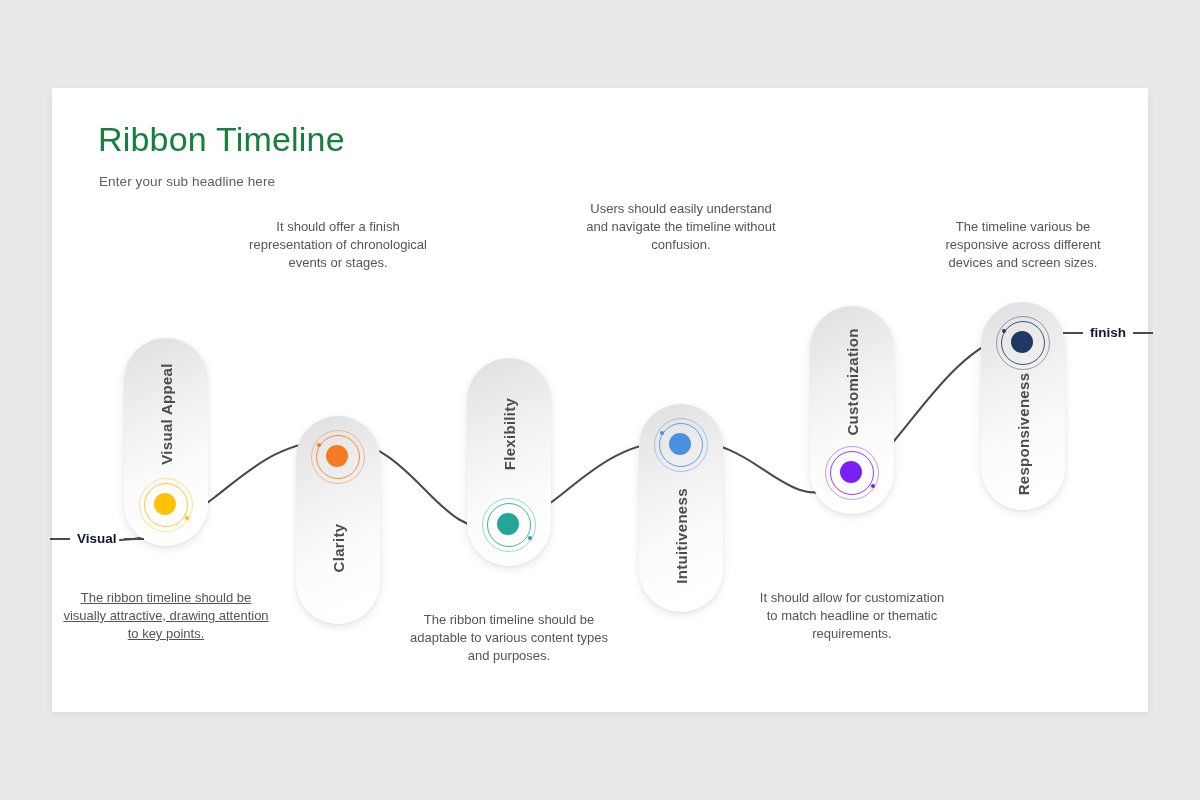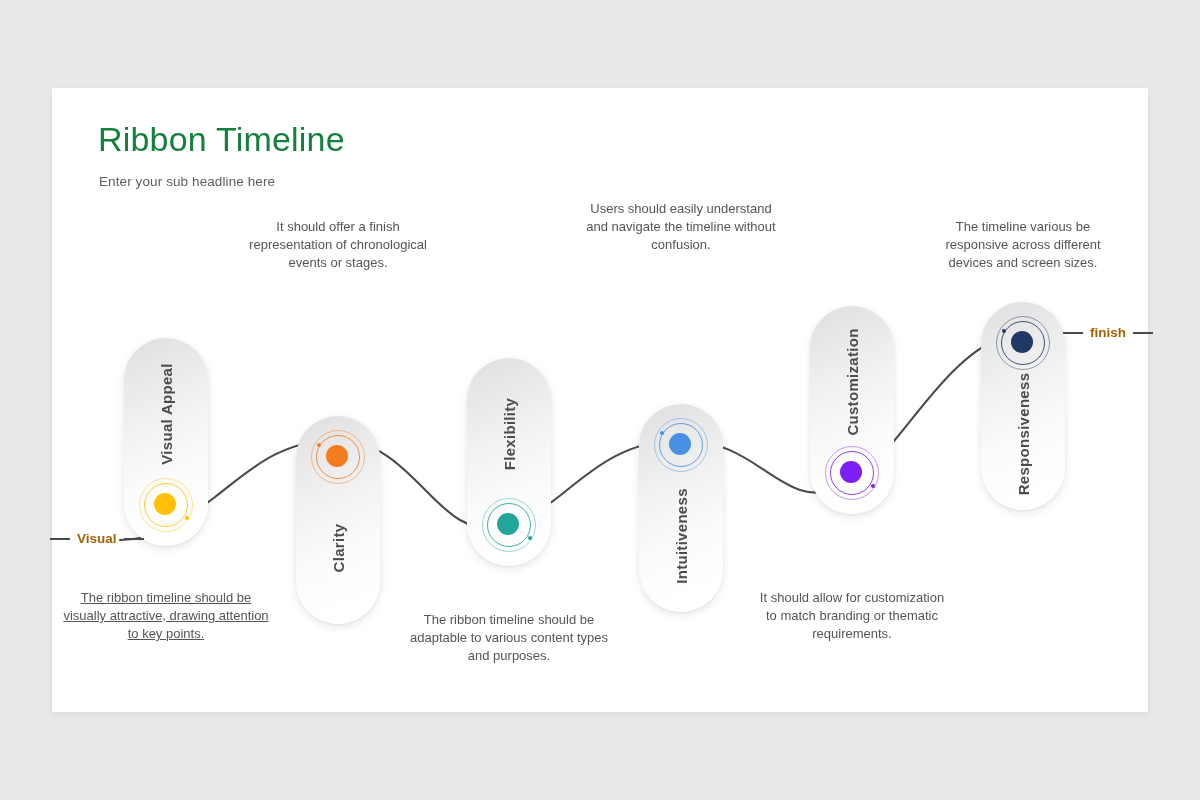--- a/index.html
+++ b/index.html
@@ -59,21 +59,21 @@
 
   
   .caption{
     position:absolute;text-align:center;
     font-size:13px;line-height:18px;color:#555555;
   }
 
   
   .endlabel{position:absolute;display:flex;align-items:center;gap:7px;}
   .endlabel .dash{display:block;width:20px;height:2px;background:#4a4a4a;}
-  .endlabel .txt{font-size:13.5px;font-weight:bold;color:#a16207;white-space:nowrap;}
+  .endlabel .txt{font-size:13.5px;font-weight:bold;color:#0f172a;white-space:nowrap;}
 </style>
 </head>
 <body>
 
 <div id="stage">
 
   <div id="card"></div>
 
   <div id="title">Ribbon Timeline</div>
   <div id="subtitle">Enter your sub headline here</div>
@@ -145,21 +145,21 @@
           <span class="sat" style="background: rgb(31, 56, 100); left: 6px; top: 13px;"></span>
         </div>
         <div class="cap-label" style="margin-top: 28px;">Responsiveness</div>
       </div>
     </div>
   <div id="captions">
       <div class="caption" style="left: 60px; top: 589px; width: 212px; text-decoration: underline;">The ribbon timeline should be visually attractive, drawing attention to key points.</div>
       <div class="caption" style="left: 243px; top: 218px; width: 190px;">It should offer a finish representation of chronological events or stages.</div>
       <div class="caption" style="left: 406.5px; top: 611px; width: 205px;">The ribbon timeline should be adaptable to various content types and purposes.</div>
       <div class="caption" style="left: 586px; top: 200px; width: 190px;">Users should easily understand and navigate the timeline without confusion.</div>
-      <div class="caption" style="left: 754.5px; top: 589px; width: 195px;">It should allow for customization to match branding or thematic requirements.</div>
+      <div class="caption" style="left: 754.5px; top: 589px; width: 195px;">It should allow for customization to match headline or thematic requirements.</div>
       <div class="caption" style="left: 928px; top: 218px; width: 190px;">The timeline various be responsive across different devices and screen sizes.</div>
     </div>
 
   <div class="endlabel" id="start-label" style="left:50px;top:531px;">
     <span class="dash"></span>
     <span class="txt">Visual</span>
     <span class="dash"></span>
   </div>
 
   <div class="endlabel" id="finish-label" style="left:1063px;top:325px;">

